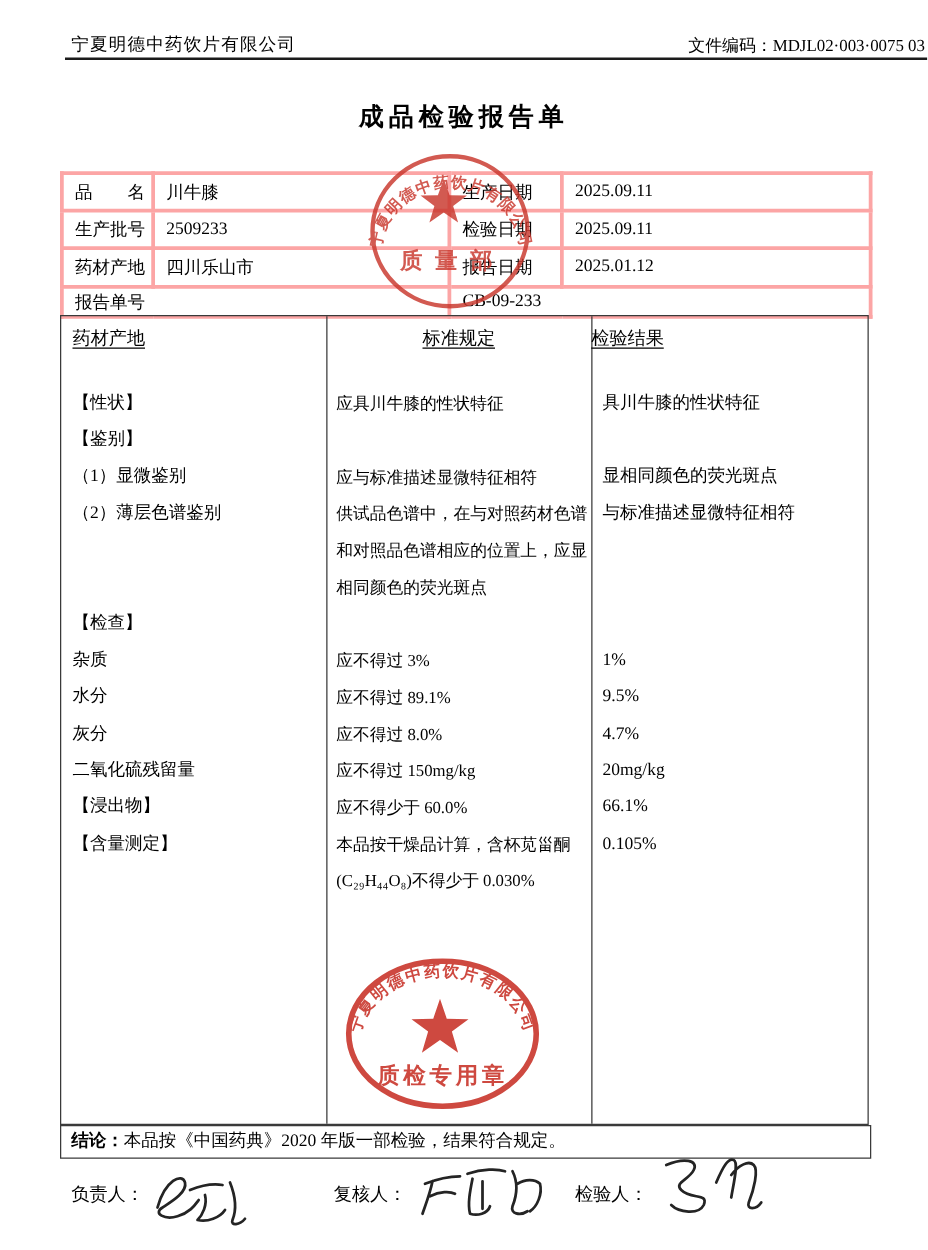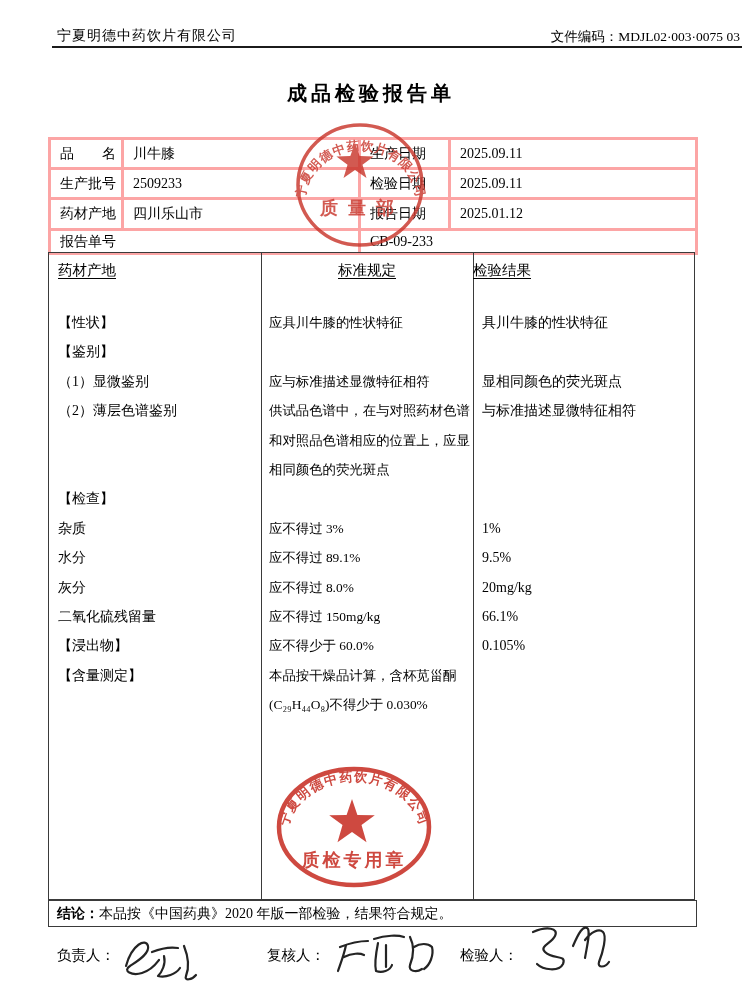--- a/index.html
+++ b/index.html
@@ -130,20 +130,21 @@
       <div id="col-result" class="colbox" style="left:424px; width:221px;">
           <div class="tline">具川牛膝的性状特征</div>
           <div class="tline"></div>
           <div class="tline">显相同颜色的荧光斑点</div>
           <div class="tline">与标准描述显微特征相符</div>
           <div class="tline"></div>
           <div class="tline"></div>
           <div class="tline"></div>
           <div class="tline">1%</div>
           <div class="tline">9.5%</div>
+          <div class="tline">4.7%</div>
           <div class="tline">20mg/kg</div>
           <div class="tline">66.1%</div>
           <div class="tline">0.105%</div>
           <div class="tline"></div>
         </div>
     </div>
   </div>
 
   <svg class="abs stamp" style="left:294px; top:121px;" width="133" height="131" viewBox="0 0 133 131">
     <ellipse cx="66" cy="64" rx="62" ry="60" fill="none" stroke="#c9362c" stroke-width="3.5"></ellipse>

